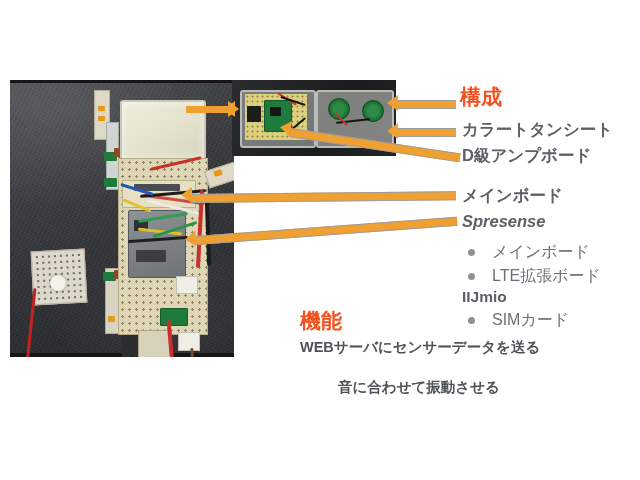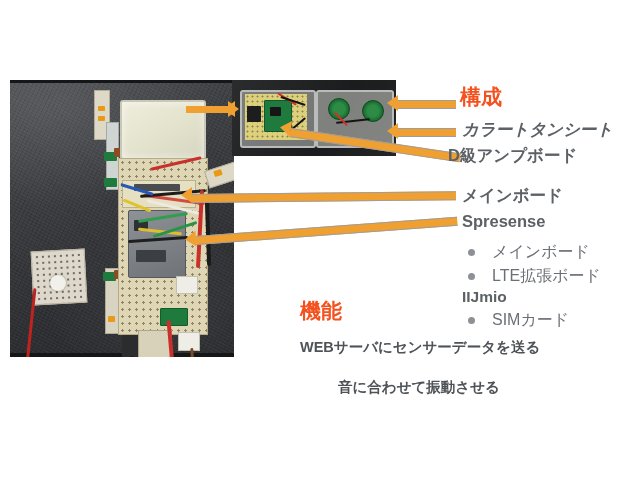--- a/index.html
+++ b/index.html
@@ -156,37 +156,37 @@
   <div class="arrow" style="left:196px;top:236px;width:262px;transform:rotate(-4.2deg);"></div>
   <div class="arrowhead" style="left:185px;top:231px;transform:rotate(-4.2deg);"></div>
 
   <div class="arrow nob" style="left:186px;top:106px;width:44px;background:#f0a030;"></div>
   <div class="arrowhead r" style="left:228px;top:101px;"></div>
 
   <div class="arrowhead" style="left:224px;top:101px;border-right-color:#f0a030;"></div>
 
   <div class="hdr" style="left:460px;top:62px;margin-top:24px;">構成</div>
 
-  <div class="lbl" style="left:462px;top:121px;font-style:italic;">カラートタンシート</div>
-  <div class="lbl" style="left:448px;top:147px;">D級アンプボード</div>
+  <div class="lbl" style="left:462px;top:121px;">カラートタンシート</div>
+  <div class="lbl" style="left:462px;top:147px;">D級アンプボード</div>
   <div class="lbl" style="left:462px;top:187px;">メインボード</div>
-  <div class="lbl" style="left:462px;top:213px;">Spresense</div>
+  <div class="lbl" style="left:462px;top:213px;font-style:italic;">Spresense</div>
 
   <div class="bullet-row" style="left:468px;top:268px;">
     <span class="bullet-dot"></span>
     <span class="bullet-txt">LTE拡張ボード</span>
   </div>
   <div class="bullet-row" style="left:468px;top:244px;">
     <span class="bullet-dot"></span>
     <span class="bullet-txt">メインボード</span>
   </div>
 
   <div class="lbl" style="left:462px;top:289px;font-size:15.5px;">IIJmio</div>
   <div class="bullet-row" style="left:468px;top:312px;">
     <span class="bullet-dot"></span>
     <span class="bullet-txt">SIMカード</span>
   </div>
 
-  <div class="hdr" style="left:300px;top:300px;">機能</div>
+  <div class="hdr" style="left:300px;top:310px;">機能</div>
   <div class="body" style="left:300px;top:338px;">WEBサーバにセンサーデータを送る</div>
   <div class="body" style="left:300px;top:378px;margin-left:38px;">音に合わせて振動させる</div>
 
 </div>
 
 </body></html>

